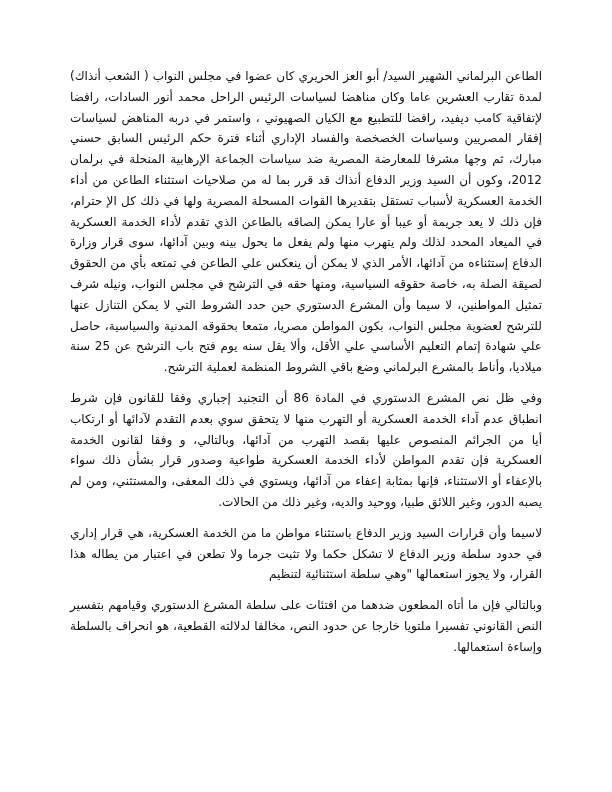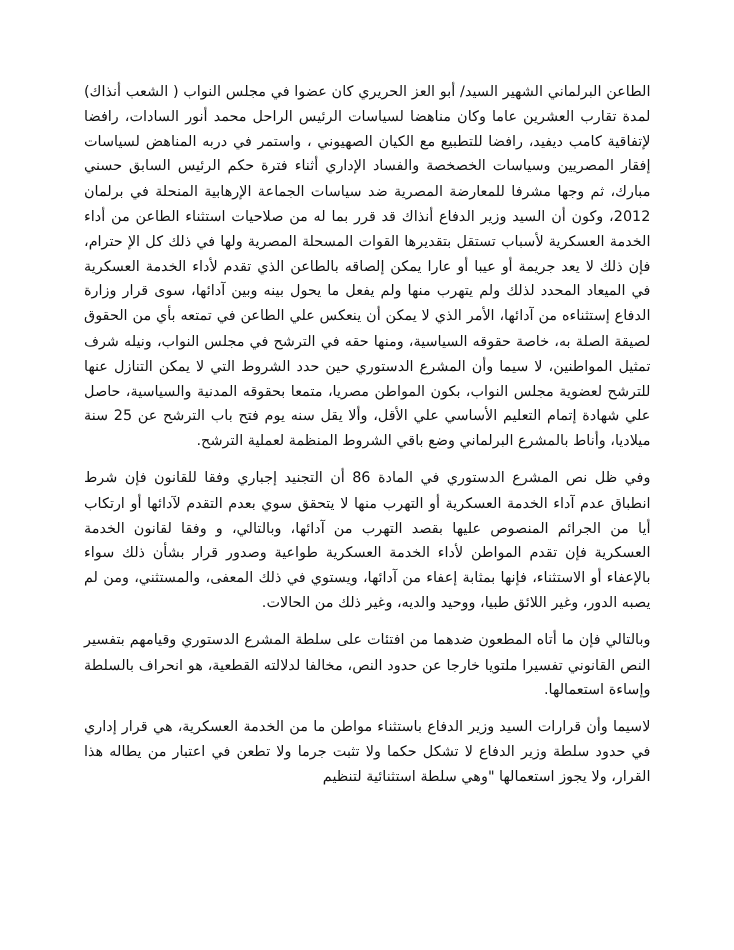--- a/index.html
+++ b/index.html
@@ -18,15 +18,15 @@
       color: #111111;
     }
     .para { margin: 0 0 10px 0; }
   </style>
 </head>
 <body>
 
 <div class="page">
   <p class="para">الطاعن البرلماني الشهير السيد/ أبو العز الحريري كان عضوا  في مجلس النواب ( الشعب أنذاك) لمدة تقارب العشرين عاما وكان مناهضا لسياسات الرئيس الراحل محمد أنور السادات، رافضا لإتفاقية كامب ديفيد، رافضا للتطبيع مع الكيان الصهيوني ، واستمر في دربه المناهض لسياسات إفقار المصريين وسياسات الخصخصة والفساد الإداري أثناء فترة حكم الرئيس السابق حسني مبارك، ثم وجها مشرفا للمعارضة المصرية ضد سياسات الجماعة الإرهابية المنحلة في برلمان  2012، وكون أن السيد وزير الدفاع أنذاك قد قرر بما له من صلاحيات استثناء الطاعن من أداء الخدمة العسكرية لأسباب تستقل بتقديرها القوات المسحلة المصرية ولها في ذلك كل الإ حترام، فإن ذلك لا يعد جريمة أو عيبا أو  عارا يمكن إلصاقه بالطاعن الذي تقدم لأداء الخدمة العسكرية في الميعاد المحدد لذلك ولم يتهرب منها ولم يفعل ما يحول بينه وبين آدائها، سوى قرار وزارة الدفاع إستثناءه من آدائها، الأمر الذي لا يمكن أن ينعكس علي الطاعن في تمتعه بأي من الحقوق  لصيقة الصلة به، خاصة حقوقه السياسية، ومنها حقه في الترشح في مجلس النواب، ونيله شرف تمثيل المواطنين، لا سيما وأن المشرع  الدستوري حين حدد الشروط التي لا يمكن التنازل عنها للترشح لعضوية مجلس النواب، بكون المواطن مصريا، متمعا بحقوقه المدنية والسياسية، حاصل علي شهادة إتمام التعليم الأساسي علي الأقل، وألا يقل سنه يوم فتح باب الترشح عن 25 سنة ميلاديا، وأناط بالمشرع البرلماني وضع باقي الشروط المنظمة لعملية الترشح.</p>
   <p class="para">وفي ظل نص المشرع الدستوري في المادة 86 أن التجنيد إجباري وفقا للقانون فإن شرط انطباق عدم آداء الخدمة العسكرية أو التهرب منها لا يتحقق سوي بعدم التقدم لآدائها أو ارتكاب أيا من الجرائم المنصوص عليها بقصد التهرب من آدائها، وبالتالي، و وفقا لقانون الخدمة العسكرية فإن تقدم المواطن لأداء الخدمة العسكرية طواعية وصدور قرار بشأن ذلك سواء بالإعفاء أو الاستثناء، فإنها بمثابة إعفاء من آدائها، ويستوي في ذلك المعفى، والمستثني، ومن لم يصبه الدور، وغير اللائق طبيا، ووحيد والديه، وغير ذلك من الحالات.</p>
+  <p class="para">لاسيما وأن قرارات السيد وزير الدفاع باستثناء مواطن ما من الخدمة العسكرية، هي قرار إداري في حدود سلطة وزير الدفاع لا تشكل حكما ولا تثبت جرما ولا تطعن في اعتبار من يطاله هذا القرار، ولا يجوز استعمالها "وهي سلطة استثنائية لتنظيم</p>
   <p class="para">وبالتالي فإن ما أتاه المطعون ضدهما من افتئات على سلطة المشرع الدستوري وقيامهم بتفسير النص القانوني تفسيرا ملتويا خارجا عن حدود النص، مخالفا لدلالته القطعية، هو انحراف بالسلطة وإساءة استعمالها.</p>
-  <p class="para">لاسيما وأن قرارات السيد وزير الدفاع باستثناء مواطن ما من الخدمة العسكرية، هي قرار إداري في حدود سلطة وزير الدفاع لا تشكل حكما ولا تثبت جرما ولا تطعن في اعتبار من يطاله هذا القرار، ولا يجوز استعمالها "وهي سلطة استثنائية لتنظيم</p>
 </div>
 
 </body></html>

